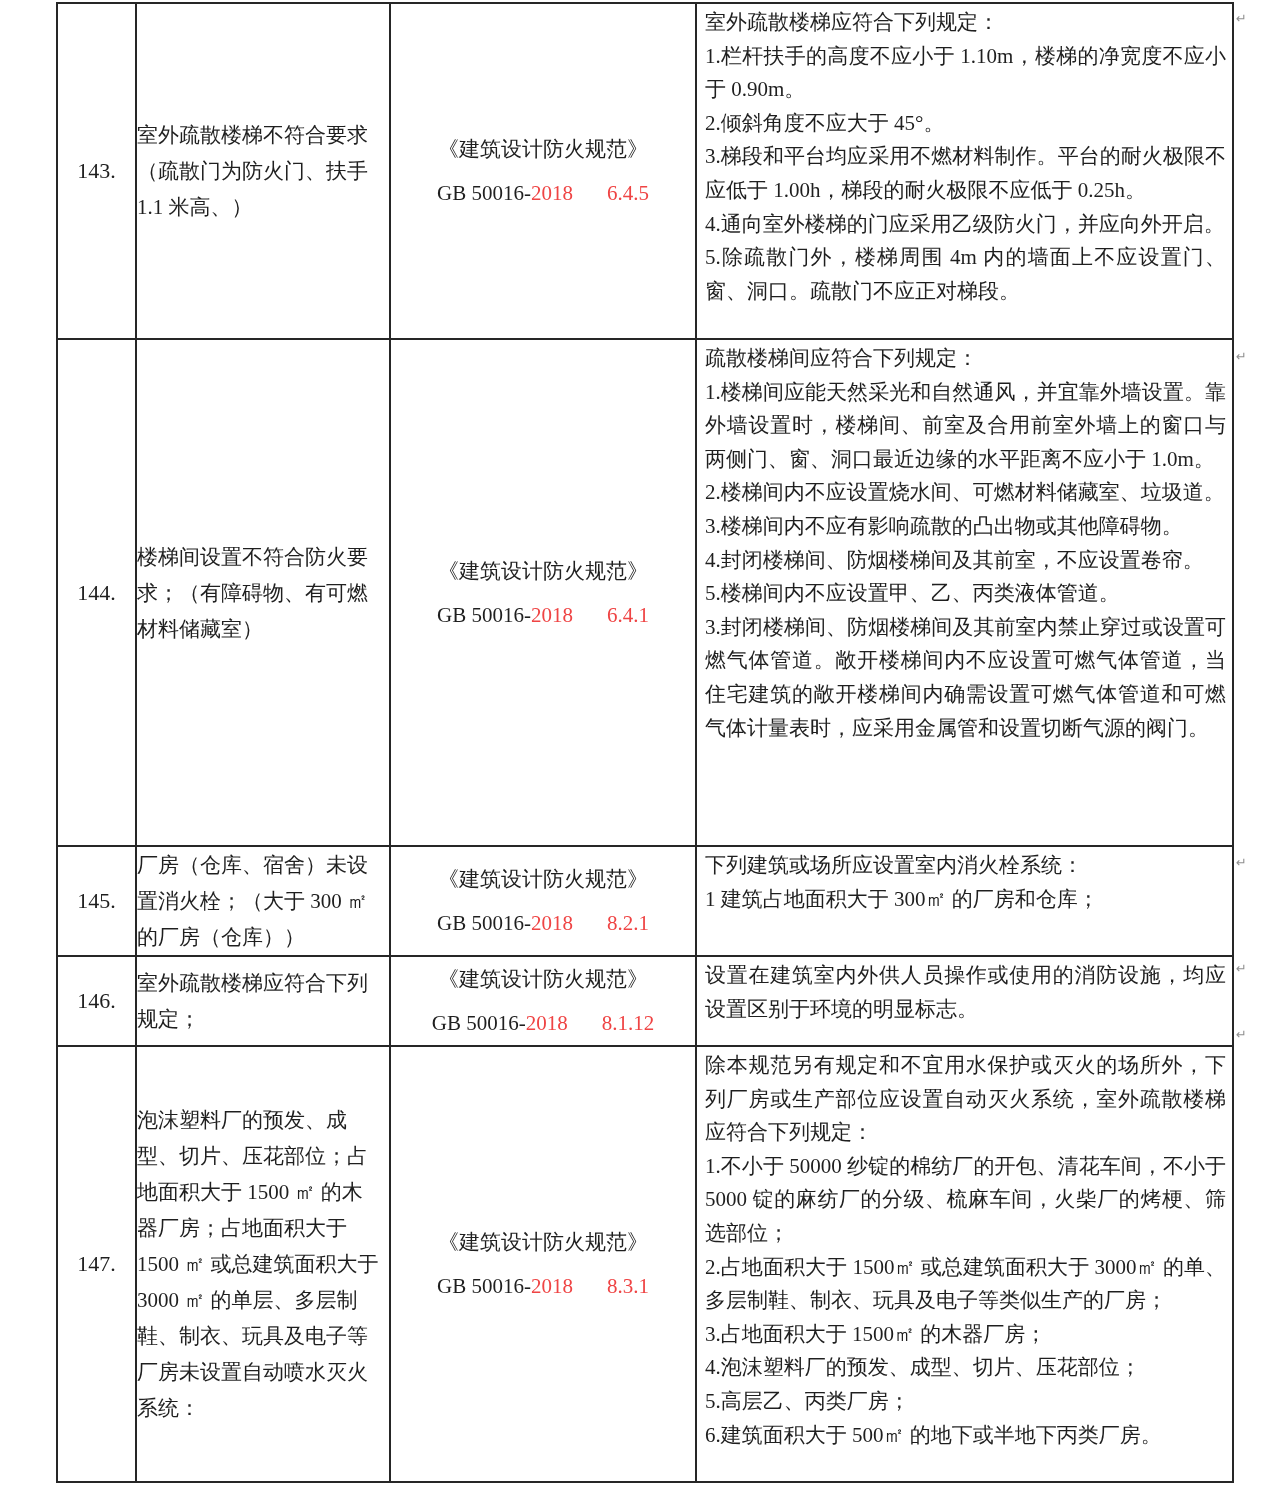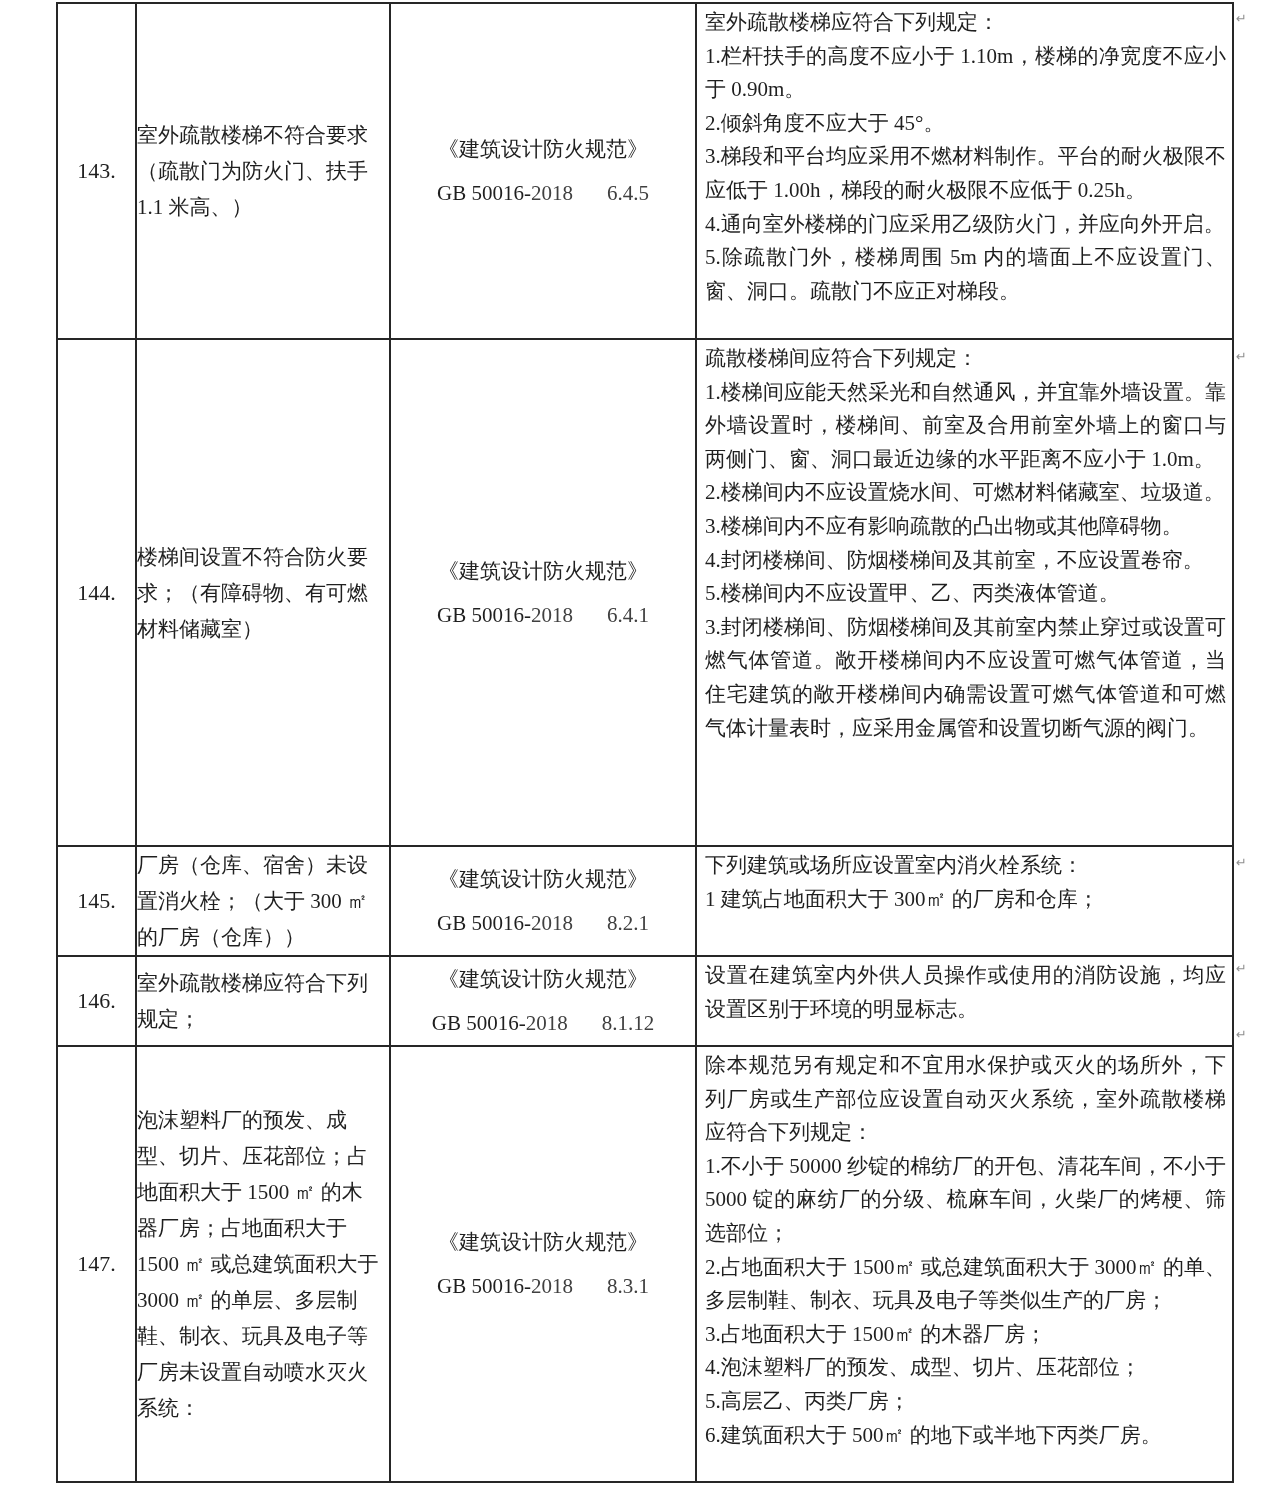--- a/index.html
+++ b/index.html
@@ -63,21 +63,21 @@
   td.det {
     vertical-align: top;
     padding: 2px 6px 14px 8px;
     font-size: 21px;
     line-height: 33.6px;
   }
   td.det p {
     margin: 0;
     text-align: justify;
   }
-  .red { color: #404040; }
+  .red { color: #ef4444; }
   .reg-section { margin-left: 34px; font-family: Liberation Serif, serif; }
 
   .para-mark {
     position: absolute;
     left: 1236px;
     font-size: 13px;
     color: #909090;
     line-height: 13px;
     font-family: "DejaVu Sans", sans-serif;
   }
@@ -109,21 +109,21 @@
     <td class="reg">
       <div>《建筑设计防火规范》</div>
       <div><span>GB 50016-</span><span class="red">2018</span><span class="red reg-section">6.4.5</span></div>
     </td>
     <td class="det">
       <p>室外疏散楼梯应符合下列规定：</p>
       <p>1.栏杆扶手的高度不应小于 1.10m，楼梯的净宽度不应小于 0.90m。</p>
       <p>2.倾斜角度不应大于 45°。</p>
       <p>3.梯段和平台均应采用不燃材料制作。平台的耐火极限不应低于 1.00h，梯段的耐火极限不应低于 0.25h。</p>
       <p>4.通向室外楼梯的门应采用乙级防火门，并应向外开启。</p>
-      <p>5.除疏散门外，楼梯周围 5m 内的墙面上不应设置门、窗、洞口。疏散门不应正对梯段。</p>
+      <p>5.除疏散门外，楼梯周围 4m 内的墙面上不应设置门、窗、洞口。疏散门不应正对梯段。</p>
     </td>
   </tr>
 
   <tr class="r-144">
     <td class="num">
       <span>144.</span>
     </td>
     <td class="desc">
       <span>楼梯间设置不符合防火要求；（有障碍物、有可燃材料储藏室）</span>
     </td>

